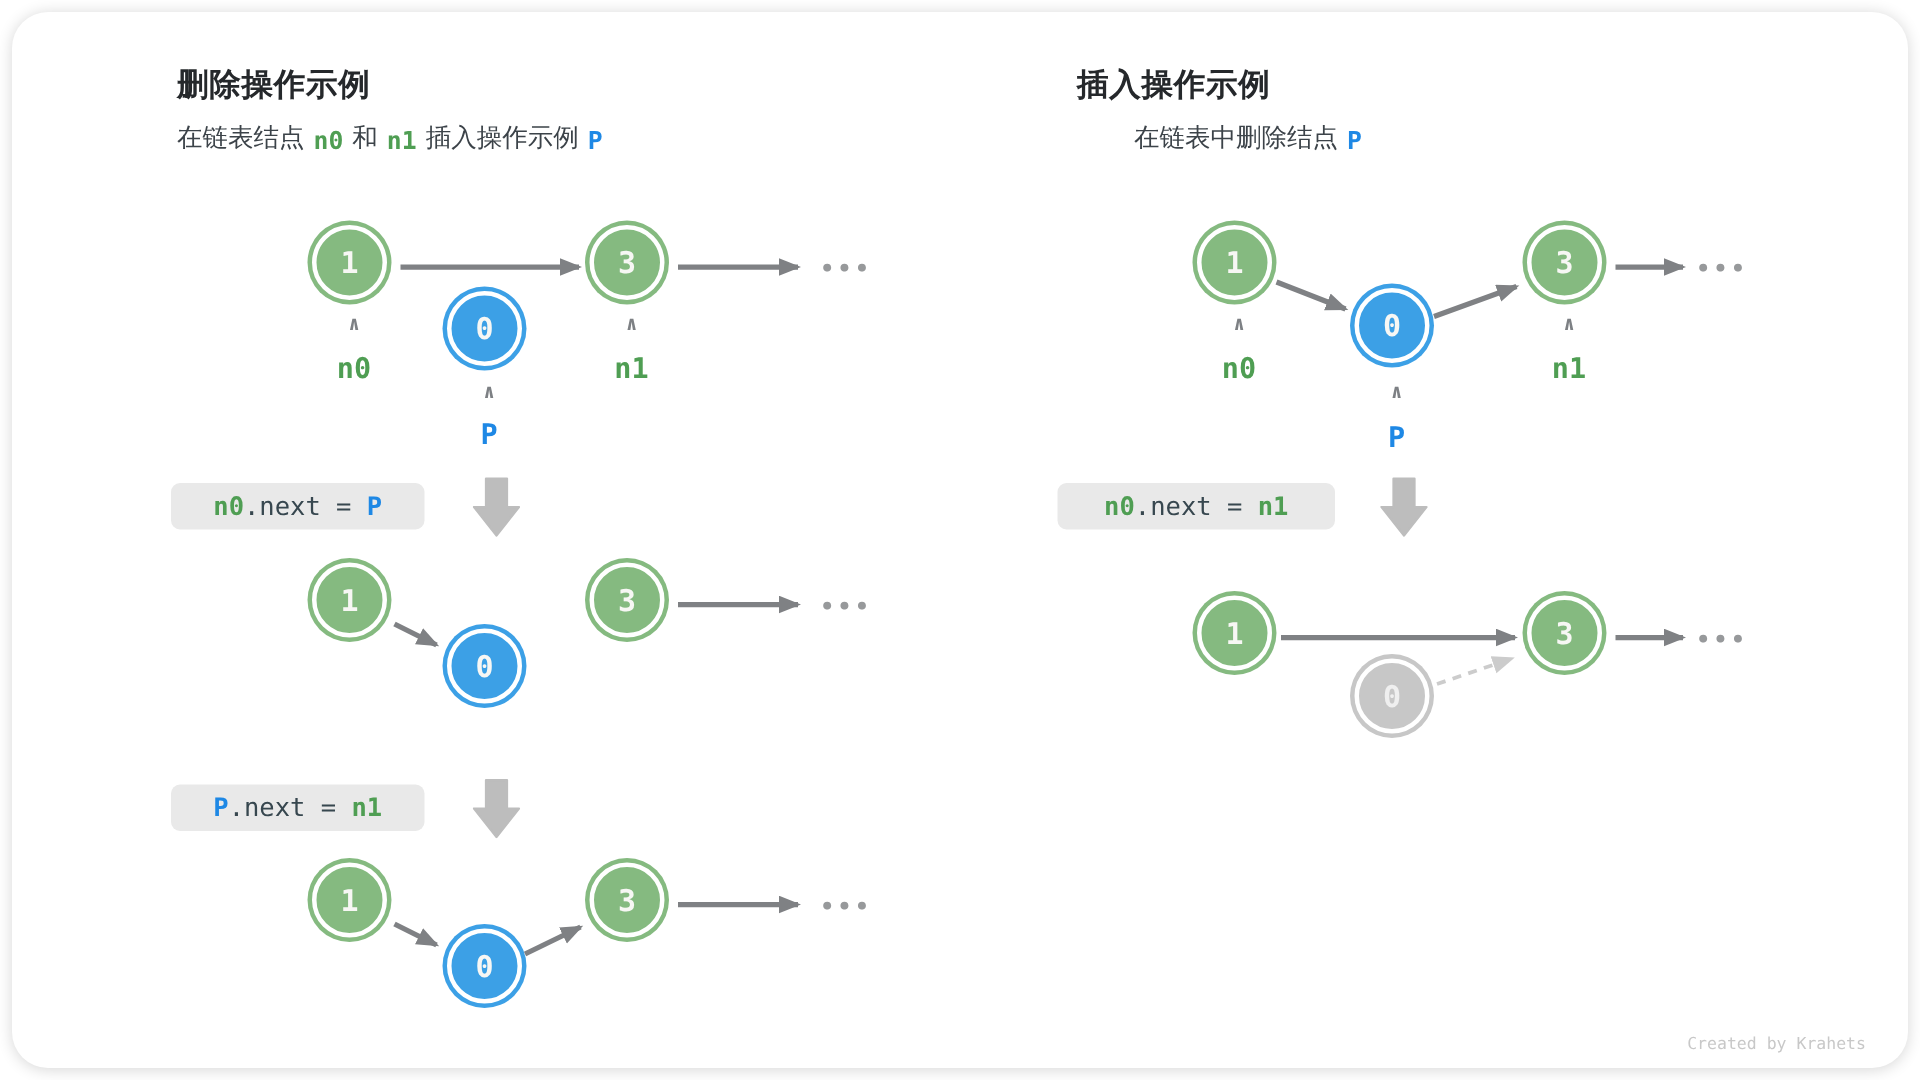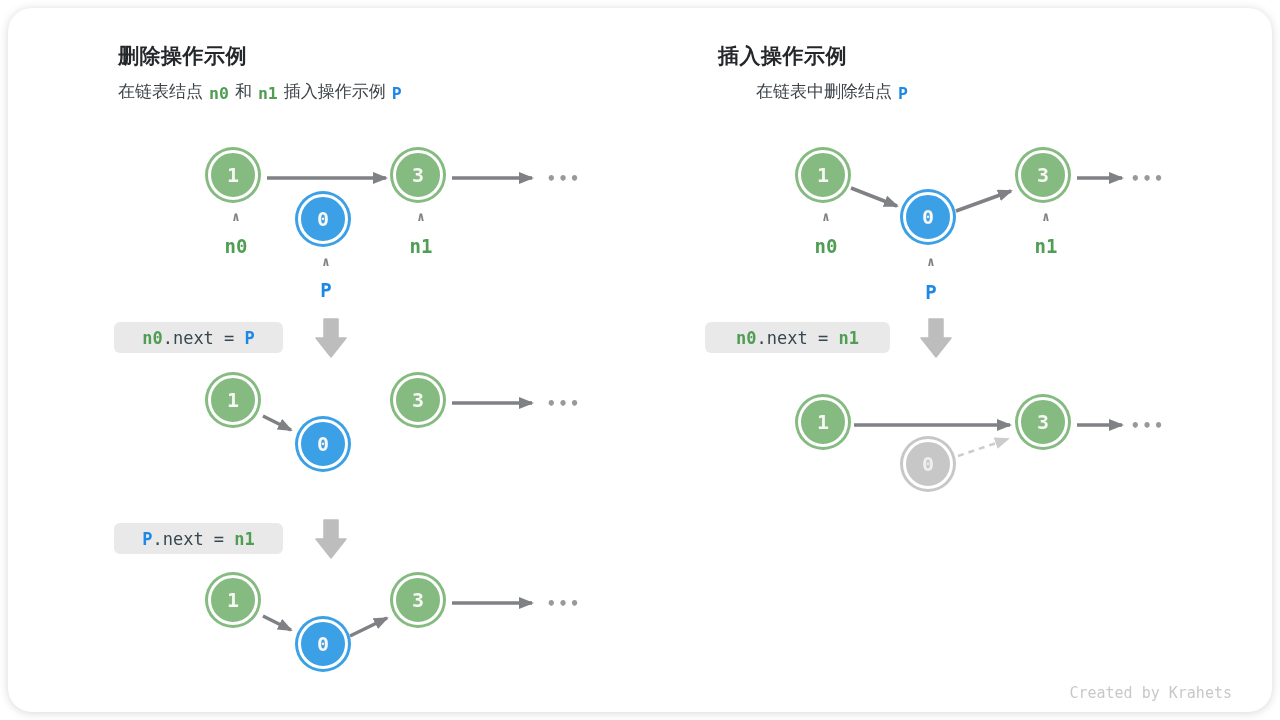--- a/index.html
+++ b/index.html
@@ -55,23 +55,23 @@
   }
   .codebox .kw { font-weight:700; }
   .dots {
     position:absolute; transform:translate(-50%,-50%);
     font-family:"DejaVu Sans","Liberation Sans",sans-serif;
     font-size:15px; letter-spacing:2px; color:#97999b; font-weight:700;
   }
   .overlay, .blockarrow { position:absolute; left:0; top:0; pointer-events:none; }
   .blockarrow { width:32px; height:40px; }
   .credit {
-    position:absolute; right:48px; bottom:18px;
-    font-family:"DejaVu Sans Mono","Liberation Mono",monospace;
-    font-size:15px; color:#c8c8c8;margin-left:36px;
+    position:absolute; right:36px; bottom:18px;
+    font-family:"DejaVu Sans Mono","Liberation Mono",monospace;
+    font-size:11px; color:#c8c8c8;margin-left:36px;
   }
 </style>
 </head>
 <body>
 
 <div class="card"></div>
 
 <div class="stage">
 
   <svg class="overlay" width="1280" height="720" viewBox="0 0 1280 720">

